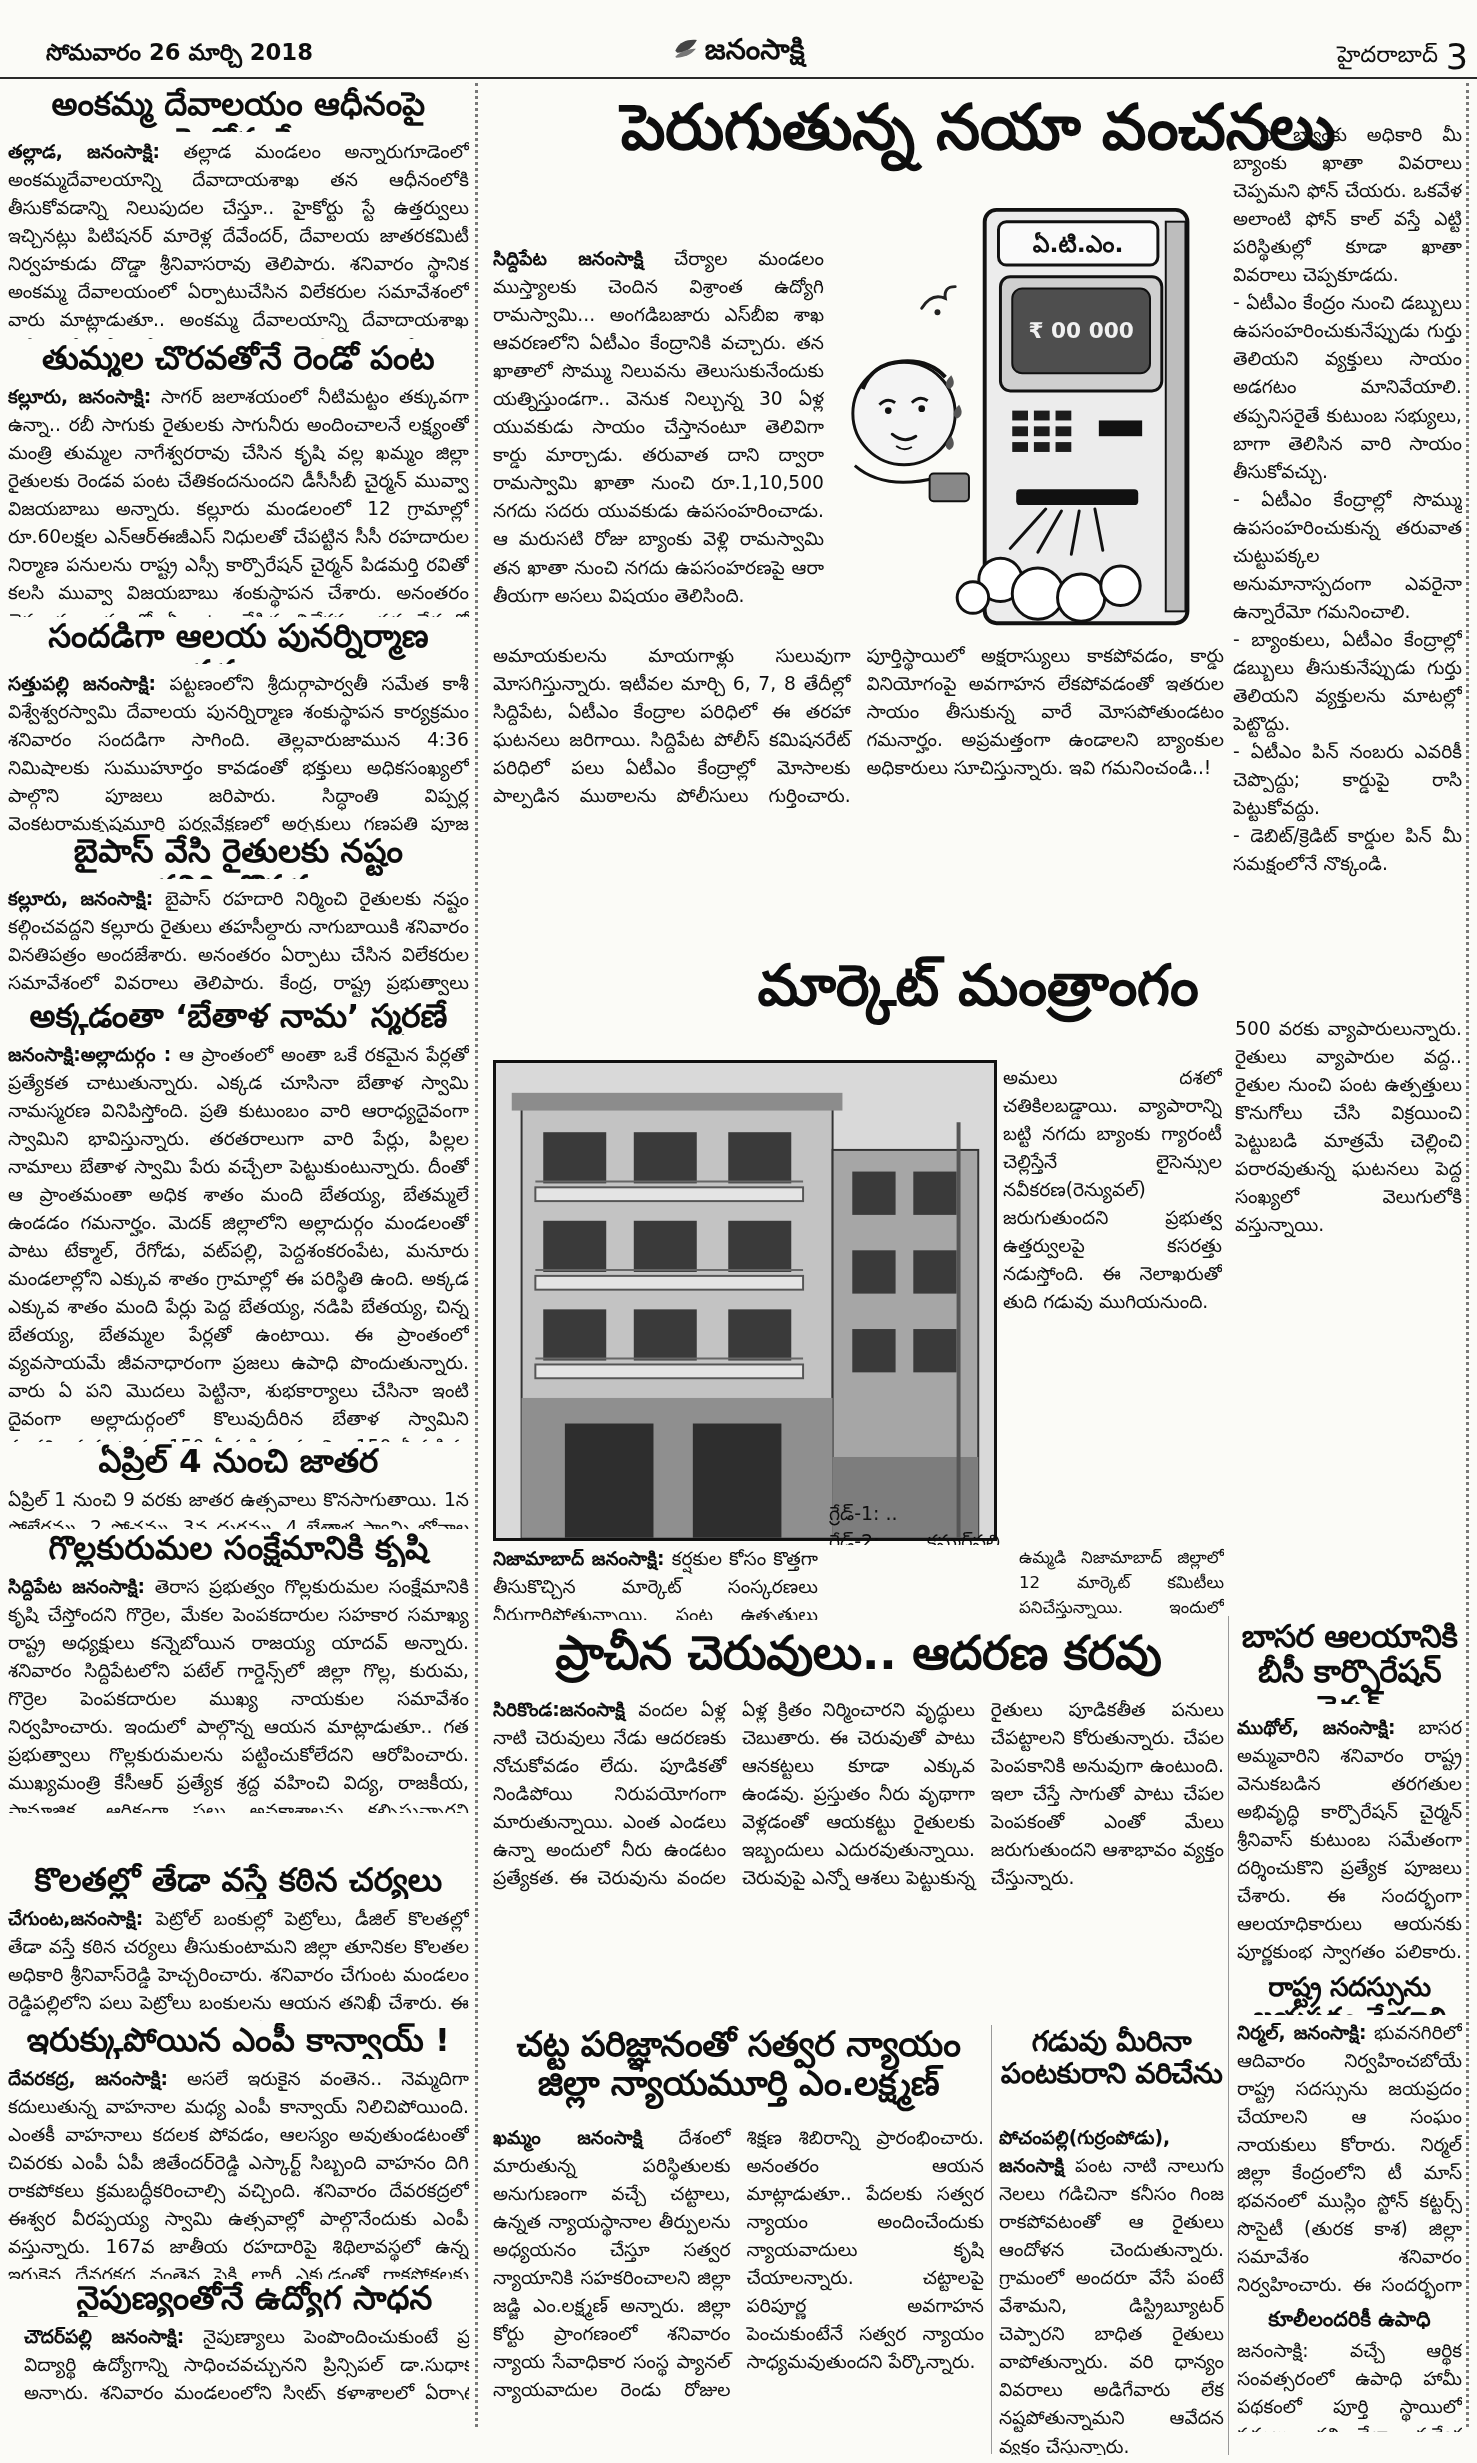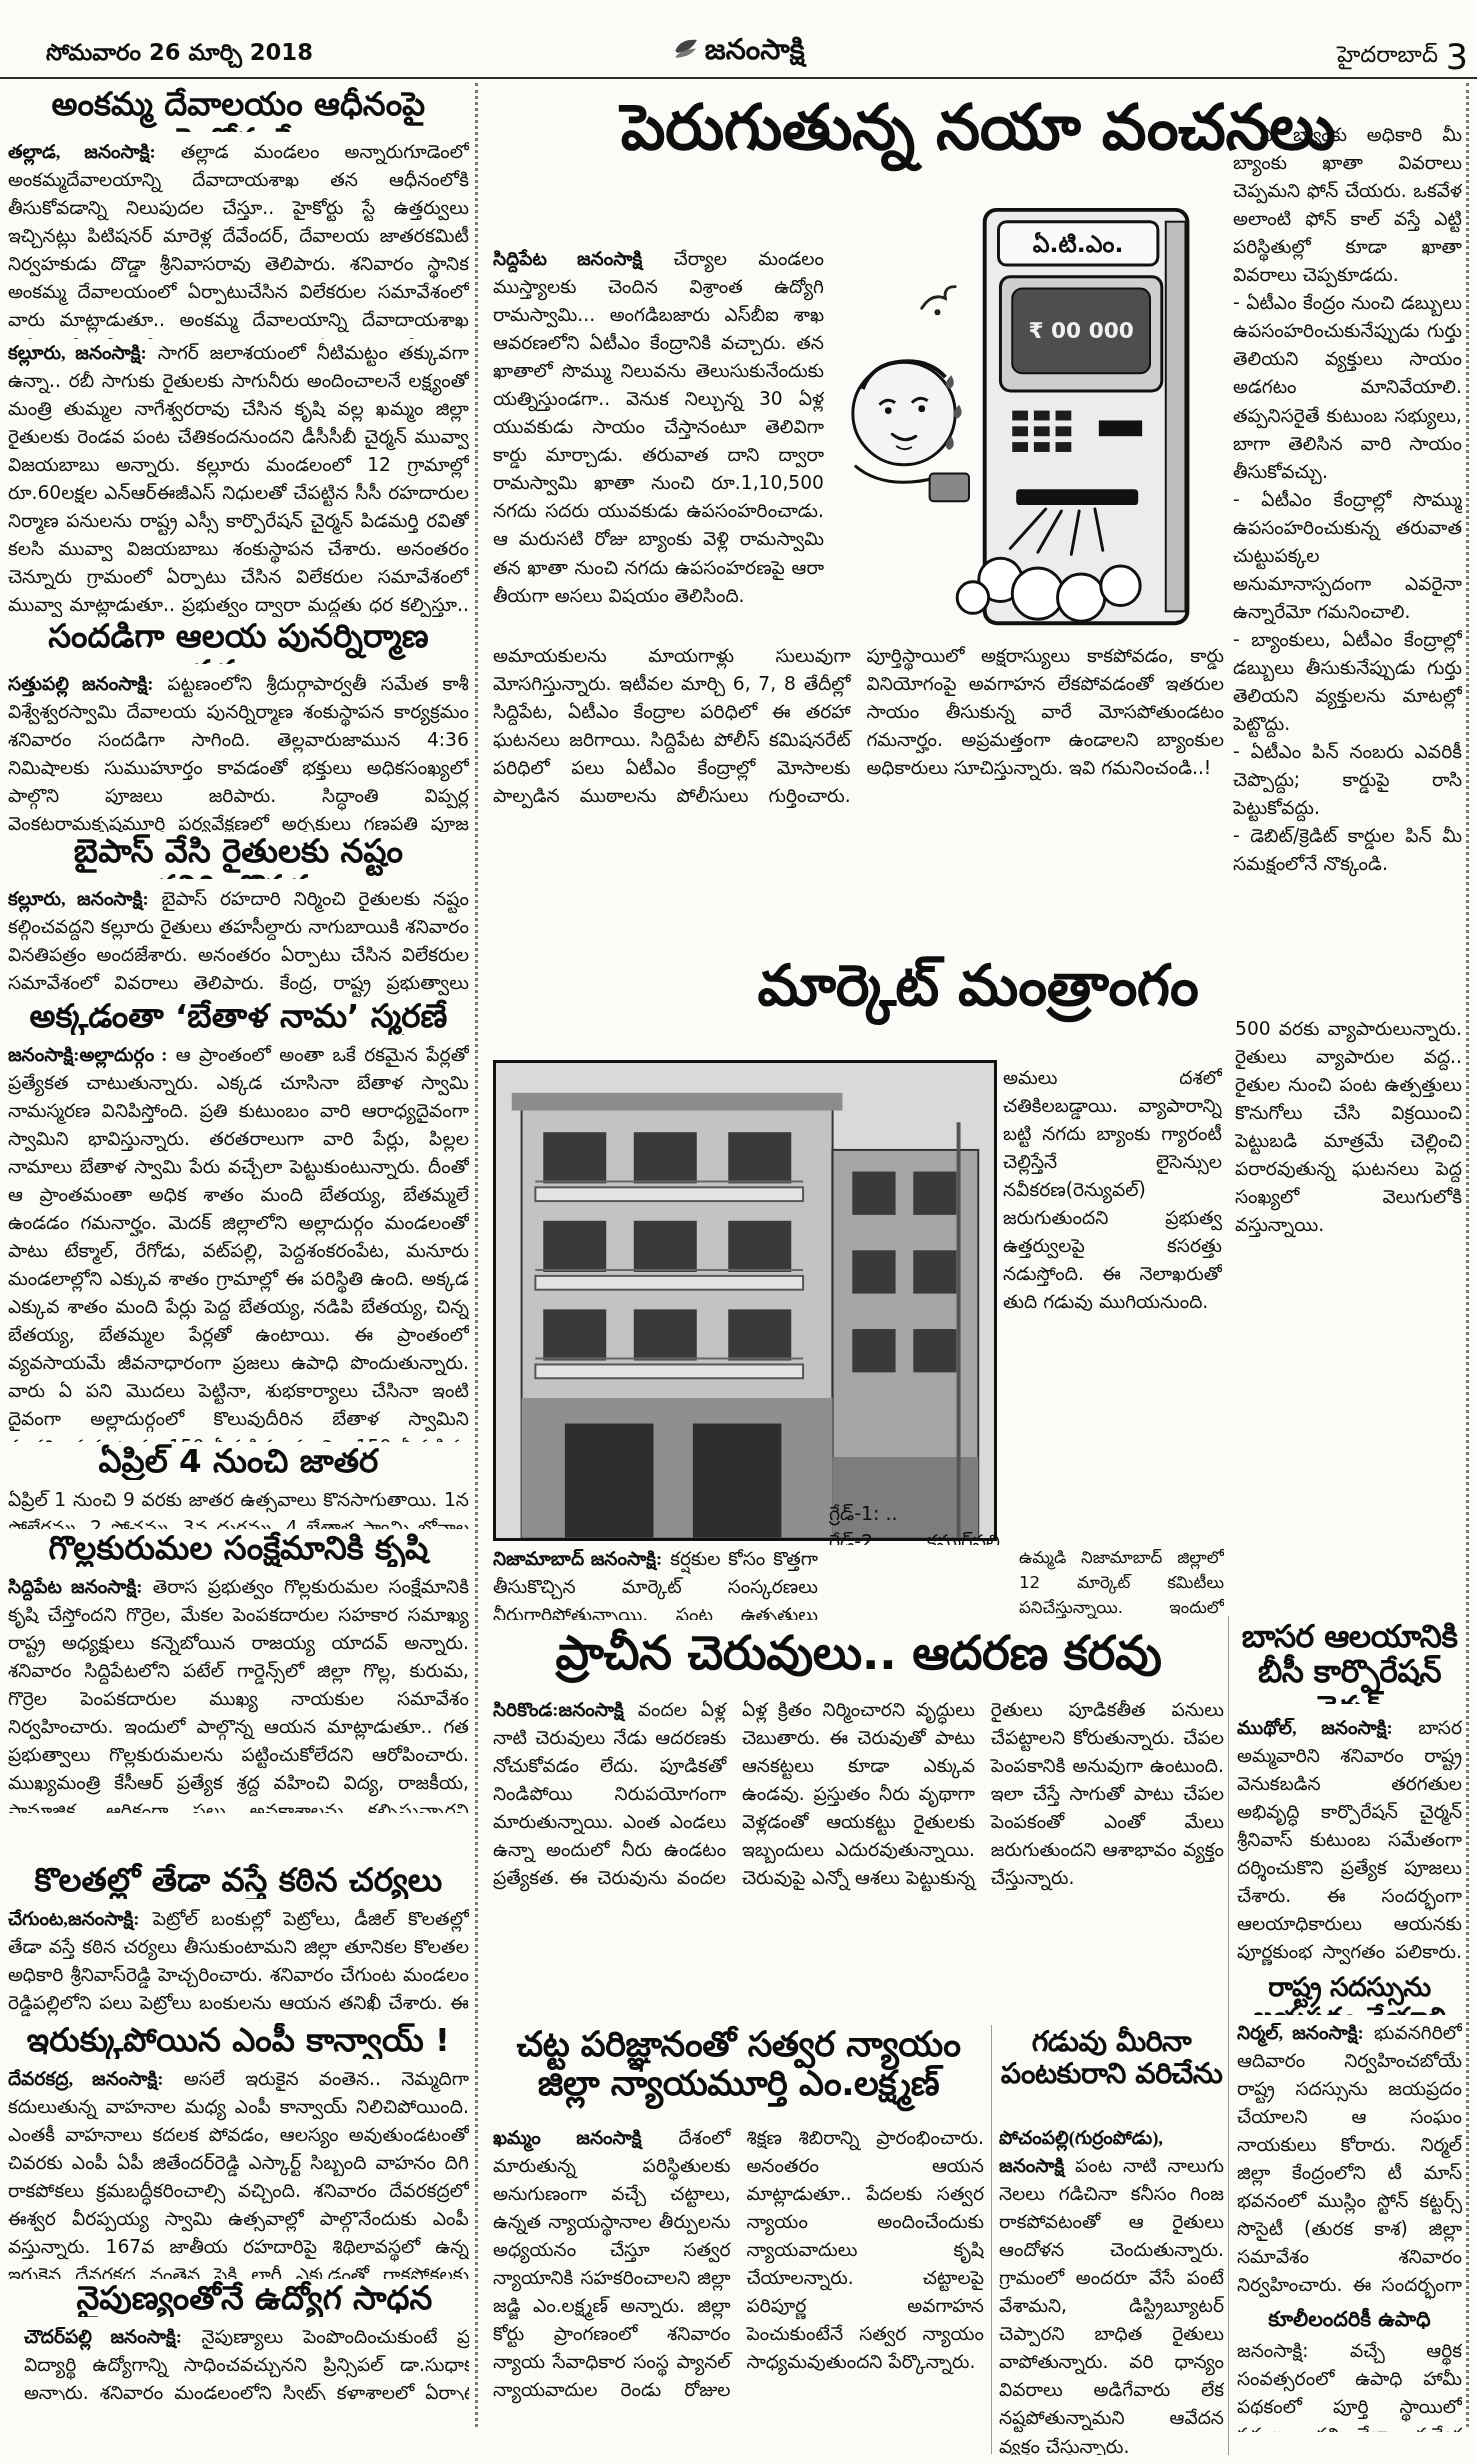--- a/index.html
+++ b/index.html
@@ -4,21 +4,21 @@
 <style>
   html,body{margin:0;padding:0;}
   body{
     width:1478px;height:2464px;position:relative;overflow:hidden;
     background:#fbfbf7;color:#0e0e0e;
     font-family:"DejaVu Sans","Liberation Sans",sans-serif;
   }
   .abs{position:absolute;}
   .clip{overflow:hidden;}
   .bd{font-size:18.7px;line-height:1.5;text-align:justify;}
-  .bd .by{font-weight:bold;font-family:Liberation Serif, serif;}
+  .bd .by{font-weight:bold;}
   .hl{font-weight:bold;text-align:center;line-height:1.12;letter-spacing:-0.5px;}
   .prewrap{white-space:pre-line;}
   
   #header{left:0;top:0;width:1478px;height:77px;border-bottom:2px solid #2a2a2a;background:#fbfbf7;}
   #hdr-date{left:9.9px;bottom:5.9px;font-size:22.7px;font-weight:bold;margin-left:36px;}
   #hdr-logo{left:50%;transform:translateX(-50%);bottom:3.9px;font-size:28.6px;font-weight:bold;display:flex;align-items:center;gap:5.9px;}
   #hdr-right{right:9.9px;bottom:3.9px;display:flex;align-items:flex-end;gap:7.9px;}
   #hdr-city{font-size:22.7px;font-weight:normal;}
   #hdr-page{font-size:35px;font-weight:normal;line-height:0.9;}
   
@@ -65,20 +65,21 @@
 <div class="abs vdot" style="left:1466px;top:83px;height:2344px;"></div>
 
 <div class="abs" style="left:7.9px;top:85px;width:461px;height:2315px;overflow:hidden;">
 
   <div class="art clip" style="height:254px;">
     <h2>అంకమ్మ దేవాలయం ఆధీనంపై హైకోర్టు స్టే</h2>
     <div class="bd"><span class="by">తల్లాడ, జనంసాక్షి:</span> <span>తల్లాడ మండలం అన్నారుగూడెంలో అంకమ్మదేవాలయాన్ని దేవాదాయశాఖ తన ఆధీనంలోకి తీసుకోవడాన్ని నిలుపుదల చేస్తూ.. హైకోర్టు స్టే ఉత్తర్వులు ఇచ్చినట్లు పిటిషనర్ మారెళ్ల దేవేందర్, దేవాలయ జాతరకమిటీ నిర్వహకుడు దొడ్డా శ్రీనివాసరావు తెలిపారు. శనివారం స్థానిక అంకమ్మ దేవాలయంలో ఏర్పాటుచేసిన విలేకరుల సమావేశంలో వారు మాట్లాడుతూ.. అంకమ్మ దేవాలయాన్ని దేవాదాయశాఖ ఆధీనంలోకి తీసుకోవడాన్ని నిలుపుదల చేయాలని కోరుతూ.. తాము హైకోర్టును ఆశ్రయించినట్లు వారు తెలిపారు. తమ పిటిషన్‌పై హైకోర్టు న్యాయమూర్తి జస్టిస్ ఎం.ఎస్.రామచంద్రరావు స్టే ఉత్తర్వులు జారీ చేసినట్లు వారు వివరించారు. రాజకీయ దురుద్దేశంతో అనేక సంవత్సరాలుగా అంకమ్మ దేవాలయం అభివృద్ధి, జాతర నిర్వహిస్తున్నట్లు తెలిపారు. తమ ఆధ్వర్యంలో అంకమ్మ దేవాలయ అభివృద్ధి, జాతర నిర్వహణకు కమిటీగా ఏర్పడి కృషి చేస్తుంటే చూసి ఓర్వలేక రాజకీయ దురుద్దేశంతో దేవాలయ అభివృద్ధిని అడ్డుకునే ప్రయత్నాలను అధికారపార్టీ నాయకులు చేస్తున్నారని వారు ఆరోపించారు. ఏప్రిల్ 1నుంచి జాతర నిర్వహణ, కబడ్డీ పోటీలు నిర్వహిస్తున్నట్లు తెలిపారు. శ్రీనివాసరావు, వెంకటేశ్వర్లు, సత్యనారాయణ, పాల్గొన్నారు.</span></div>
   </div>
 
   <div class="art clip" style="height:278px;">
+    <h2>తుమ్మల చొరవతోనే రెండో పంట</h2>
     <div class="bd"><span class="by">కల్లూరు, జనంసాక్షి:</span> <span>సాగర్ జలాశయంలో నీటిమట్టం తక్కువగా ఉన్నా.. రబీ సాగుకు రైతులకు సాగునీరు అందించాలనే లక్ష్యంతో మంత్రి తుమ్మల నాగేశ్వరరావు చేసిన కృషి వల్ల ఖమ్మం జిల్లా రైతులకు రెండవ పంట చేతికందనుందని డీసీసీబీ చైర్మన్ మువ్వా విజయబాబు అన్నారు. కల్లూరు మండలంలో 12 గ్రామాల్లో రూ.60లక్షల ఎన్ఆర్ఈజీఎస్ నిధులతో చేపట్టిన సీసీ రహదారుల నిర్మాణ పనులను రాష్ట్ర ఎస్సీ కార్పొరేషన్ చైర్మన్ పిడమర్తి రవితో కలసి మువ్వా విజయబాబు శంకుస్థాపన చేశారు. అనంతరం చెన్నూరు గ్రామంలో ఏర్పాటు చేసిన విలేకరుల సమావేశంలో మువ్వా మాట్లాడుతూ.. ప్రభుత్వం ద్వారా మద్దతు ధర కల్పిస్తూ.. సహకార పరపతి సంఘాల ద్వారా కొనుగోలు చేస్తామని రైతులకు తెలియజేశారు. ప్రస్తుతం కోళ్ల పరిశ్రమ, డైరీ రుణాలు ఇస్తున్నామని అన్నారు. ఎస్సీ, ఎస్టీ, బీసీ మైనార్టీలకు సైతం 80శాతం రుణాలు ఇస్తున్నామని అన్నారు. నియోజకవర్గంలో రూ.10కోట్లతో సీసీ రహదారుల నిర్మాణాలు ప్రారంభమయ్యాయని తెలిపారు. కార్యక్రమంలో ఆత్మ చైర్మన్ అజయ్‌కుమార్, ఎంపీపీ వలసాల జయలక్ష్మీ, రామారావు, చందర్‌రావు, రైతు సమన్వయ కమిటీ సభ్యులు పాల్గొన్నారు.</span></div>
   </div>
 
   <div class="art clip" style="height:215px;">
     <h2>సందడిగా ఆలయ పునర్నిర్మాణ పనులు</h2>
     <div class="bd"><span class="by">సత్తుపల్లి జనంసాక్షి:</span> <span>పట్టణంలోని శ్రీదుర్గాపార్వతీ సమేత కాశీ విశ్వేశ్వరస్వామి దేవాలయ పునర్నిర్మాణ శంకుస్థాపన కార్యక్రమం శనివారం సందడిగా సాగింది. తెల్లవారుజామున 4:36 నిమిషాలకు సుముహూర్తం కావడంతో భక్తులు అధికసంఖ్యలో పాల్గొని పూజలు జరిపారు. సిద్ధాంతి విప్పర్ల వెంకటరామకృష్ణమూర్తి పర్యవేక్షణలో అర్చకులు గణపతి పూజ నిర్వహించి, నవగ్రహ కలశారాధన, నవ ధాన్యాలతో శంకుస్థాపన చేశారు. 11 మంది దంపతులు హోమగుండం వద్ద ప్రత్యేక పూజలు చేశారు. డీసీసీబీ చైర్మన్ మువ్వా విజయబాబు, దిశ జిల్లా కమిటీ సభ్యుడు డాక్టర్ మట్టా దయానంద్‌విజయ్‌కుమార్ ఈ వేడుకల్లో పాల్గొన్నారు. కార్యక్రమంలో సొసైటీ అధ్యక్షుడు చల్లగుళ్ల కృష్ణయ్య, కొల్లి నాగేశ్వరరావు, నర్సింహారావు, కౌన్సిలర్ మారుతి బాబురావు, ప్రసాద్, మాధవరావు, శ్రీనివాసరావు, వెంకటాచారి, ప్రసాద్‌శర్మ తదితరులు పాల్గొన్నారు.</span></div>
   </div>
 
   <div class="art clip" style="height:165px;">
     <h2>బైపాస్ వేసి రైతులకు నష్టం కలిగించొవద్దు</h2>

